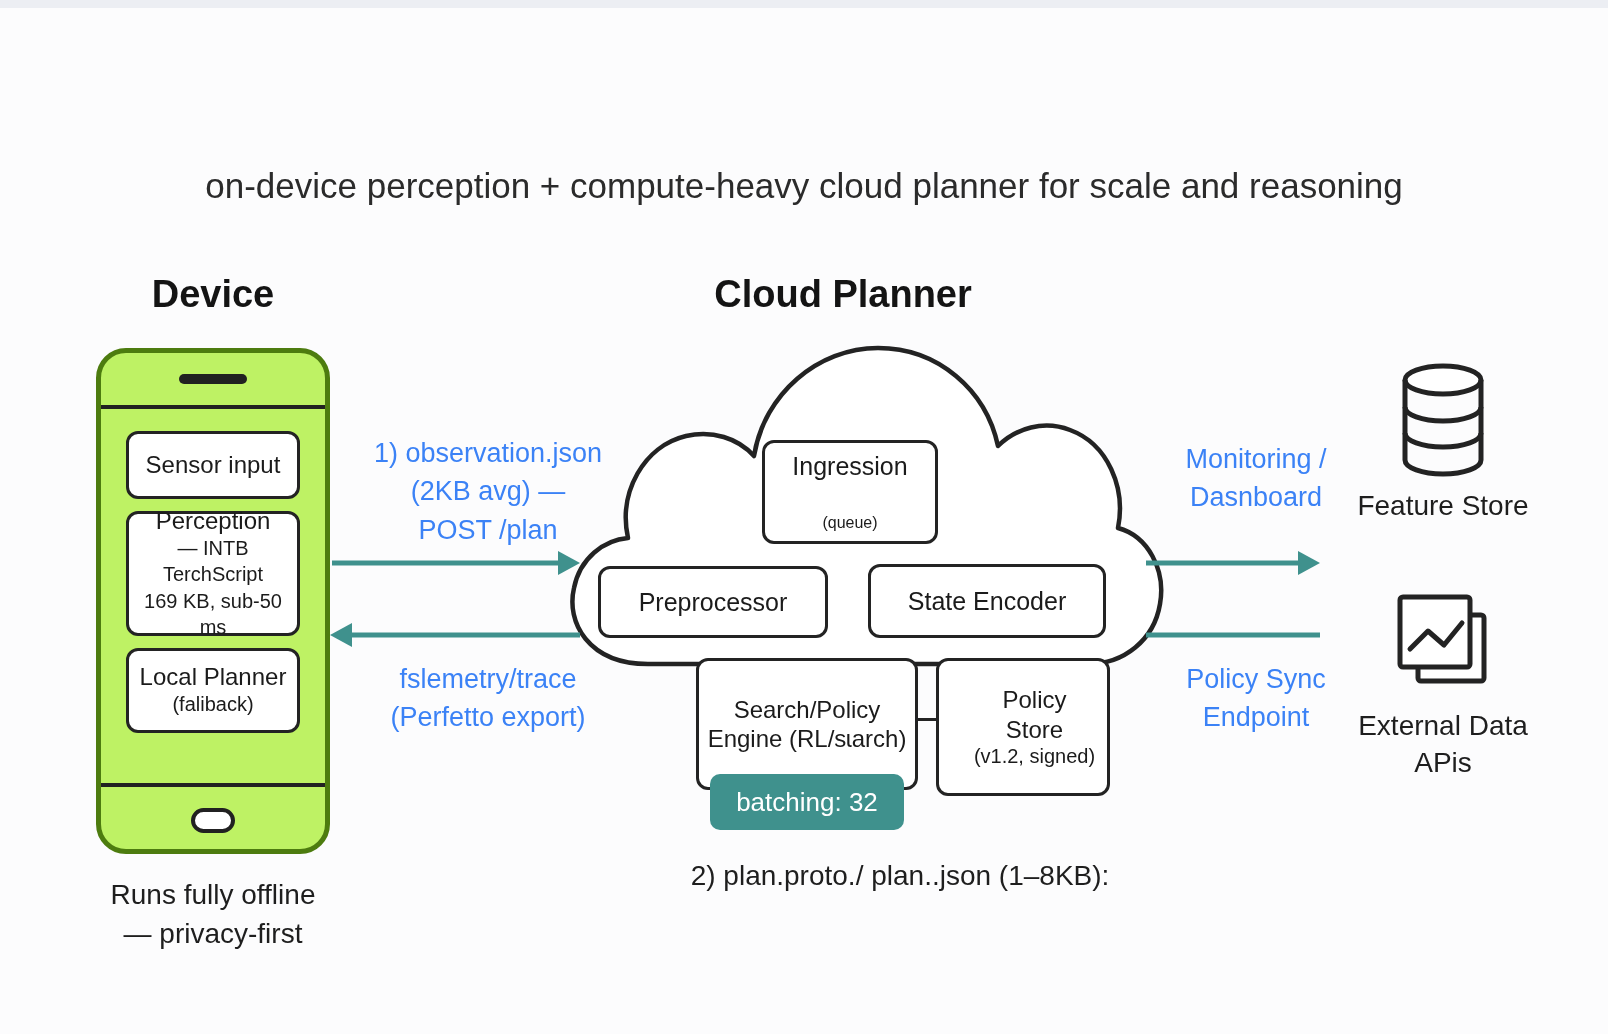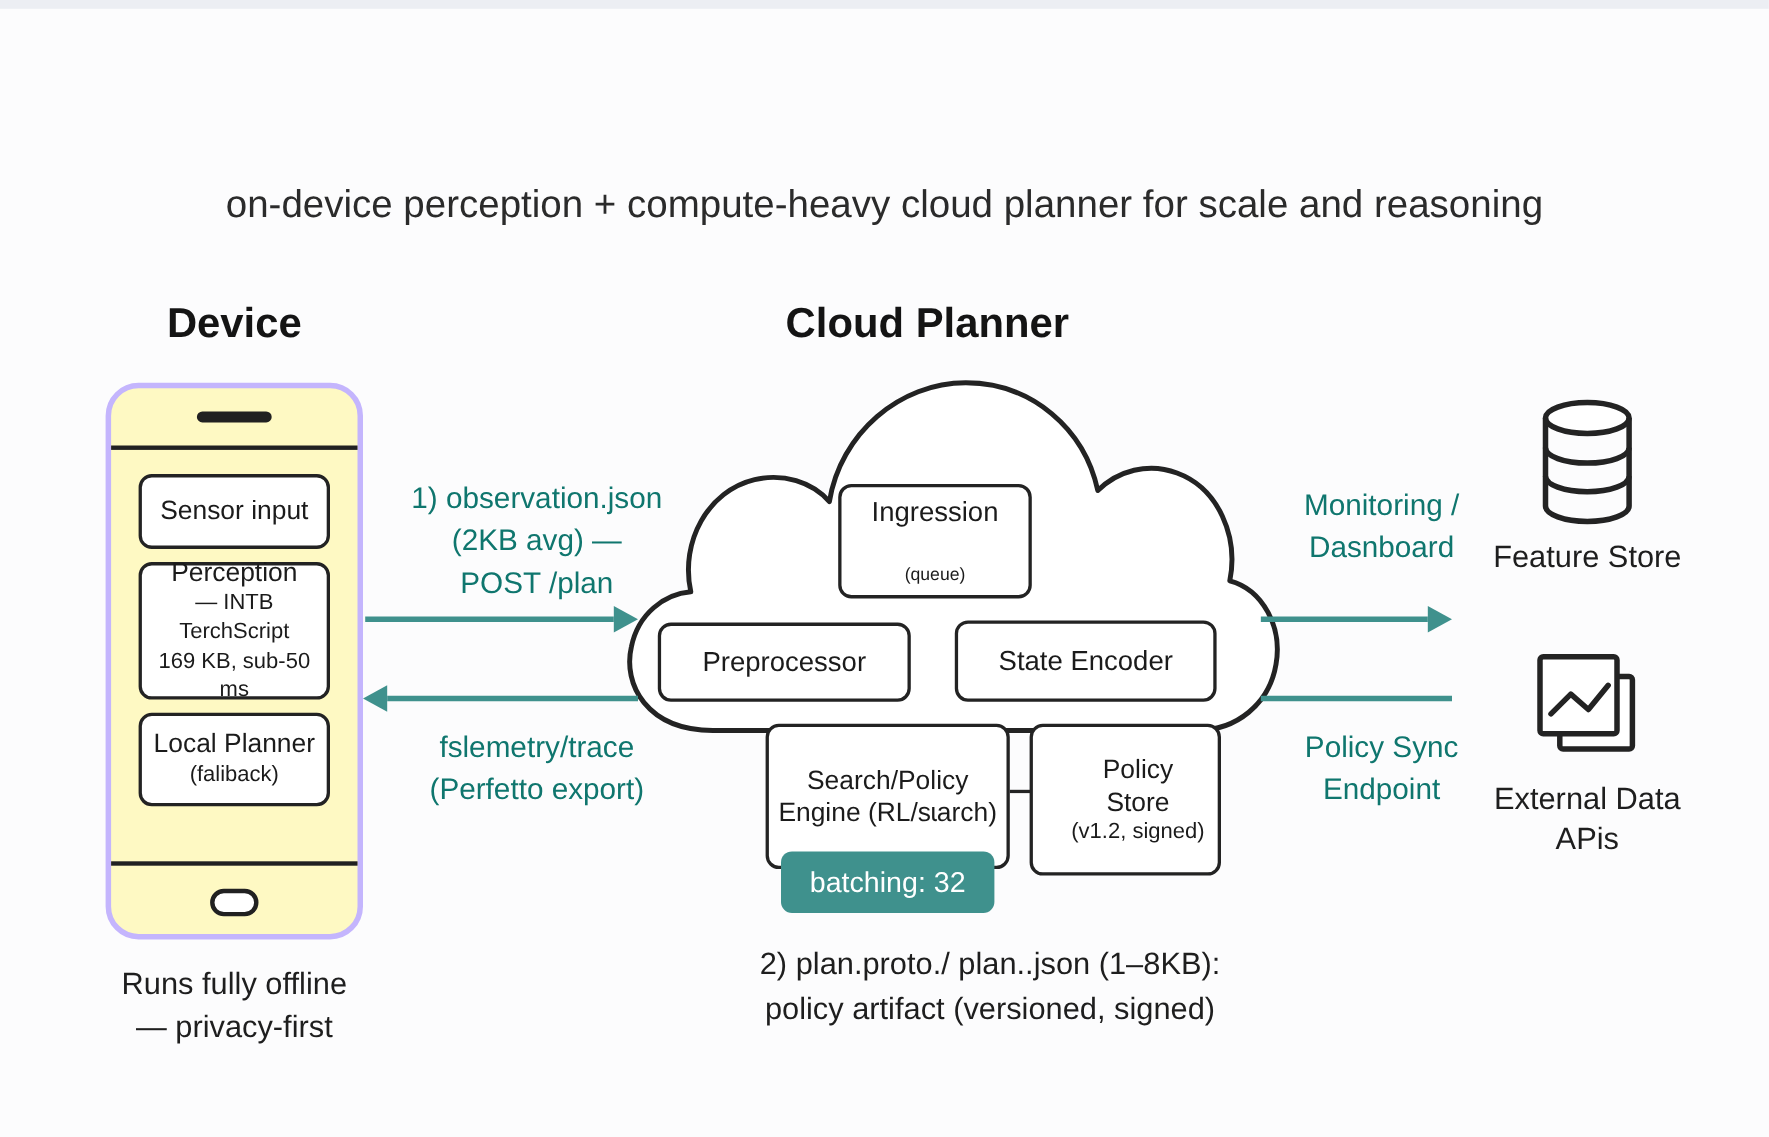--- a/index.html
+++ b/index.html
@@ -27,21 +27,21 @@
   .colhead{
     position:absolute;font-size:38px;font-weight:bold;color:#141414;
     text-align:center;line-height:1;
   }
   #head-device{left:84px;top:275px;width:258px;}
   #head-cloud{left:600px;top:275px;width:486px;}
 
   
   #phone{
     position:absolute;left:96px;top:348px;width:234px;height:506px;
-    border:5px solid #c4b5fd;border-radius:30px;background:#fef9c3;box-sizing:border-box;padding-left:44px;
+    border:5px solid #4d7c0f;border-radius:30px;background:#bef264;box-sizing:border-box;padding-left:44px;
   }
   #phone-topbar{
     position:absolute;left:0;top:52px;width:100%;height:0;border-top:4px solid #212121;
   }
   #phone-botbar{
     position:absolute;left:0;bottom:62px;width:100%;height:0;border-top:4px solid #212121;
   }
   #speaker{
     position:absolute;left:50%;top:21px;transform:translateX(-50%);
     width:68px;height:10px;border-radius:6px;background:#212121;
@@ -98,21 +98,21 @@
   }
 
   #cloud-caption{
     position:absolute;left:600px;top:856px;width:600px;text-align:center;
     font-size:28px;line-height:1.45;color:#1e1e1e;
   }
 
   
   .arrowsvg{position:absolute;}
   .flowlabel{
-    position:absolute;text-align:center;font-size:27px;line-height:1.42;color:#0f766e;
+    position:absolute;text-align:center;font-size:27px;line-height:1.42;color:#3b82f6;
   }
   #lbl-obs{left:352px;top:434px;width:272px;}
   #lbl-telemetry{left:352px;top:660px;width:272px;}
   #lbl-monitoring{left:1140px;top:440px;width:232px;}
   #lbl-policysync{left:1140px;top:660px;width:232px;}
 
   
   .rightnode{position:absolute;text-align:center;}
   #node-feature{left:1330px;top:358px;width:226px;}
   #node-external{left:1330px;top:578px;width:226px;}
@@ -196,21 +196,20 @@
   <div id="cbox-policystore" class="cbox">
     <div class="cb-main-sm">Policy</div>
     <div class="cb-main-sm">Store</div>
     <div class="cb-sub-small">(v1.2, signed)</div>
   </div>
 
   <div id="badge-batching">batching: 32</div>
 
   <div id="cloud-caption">
     <div>2) plan.proto./ plan..json (1–8KB):</div>
-    <div>policy artifact (versioned, signed)</div>
   </div>
 
   <svg class="arrowsvg" style="left:330px;top:548px;" width="250" height="30">
     <line x1="2" y1="15" x2="228" y2="15" stroke="#3f918d" stroke-width="5"></line>
     <polygon points="228,3 250,15 228,27" fill="#3f918d"></polygon>
   </svg>
 
   <svg class="arrowsvg" style="left:330px;top:620px;" width="250" height="30">
     <line x1="22" y1="15" x2="250" y2="15" stroke="#3f918d" stroke-width="5"></line>
     <polygon points="22,3 0,15 22,27" fill="#3f918d"></polygon>

